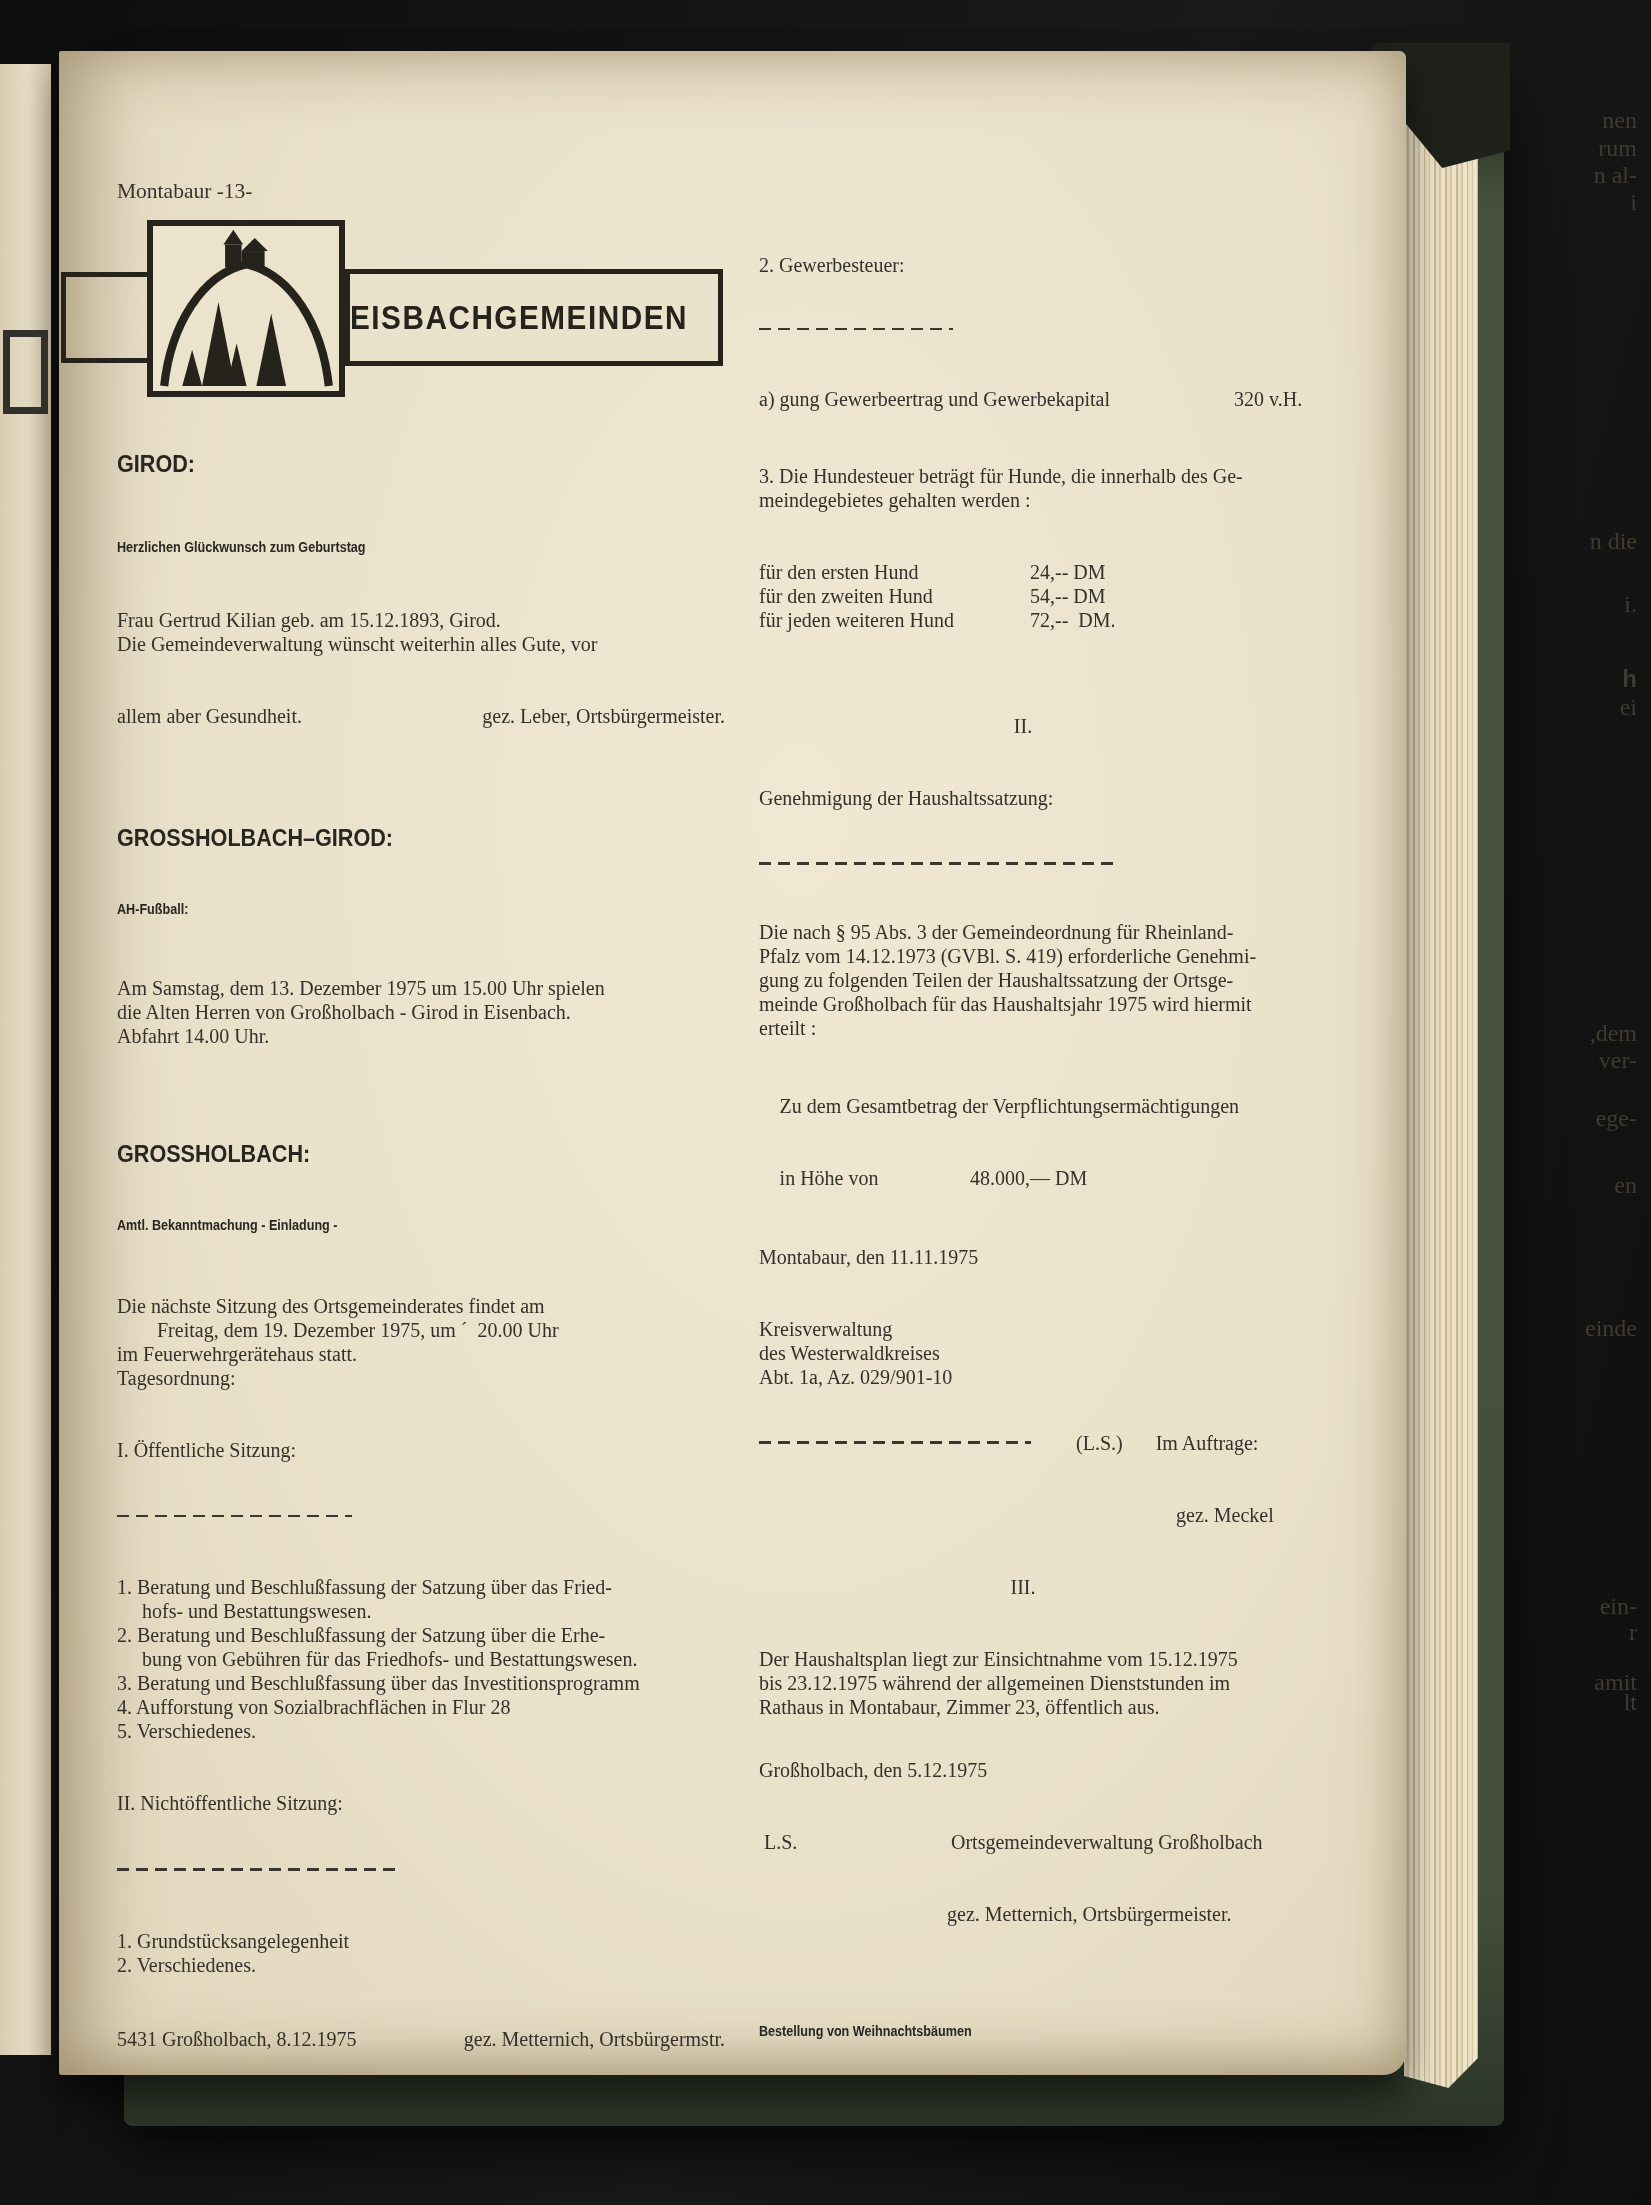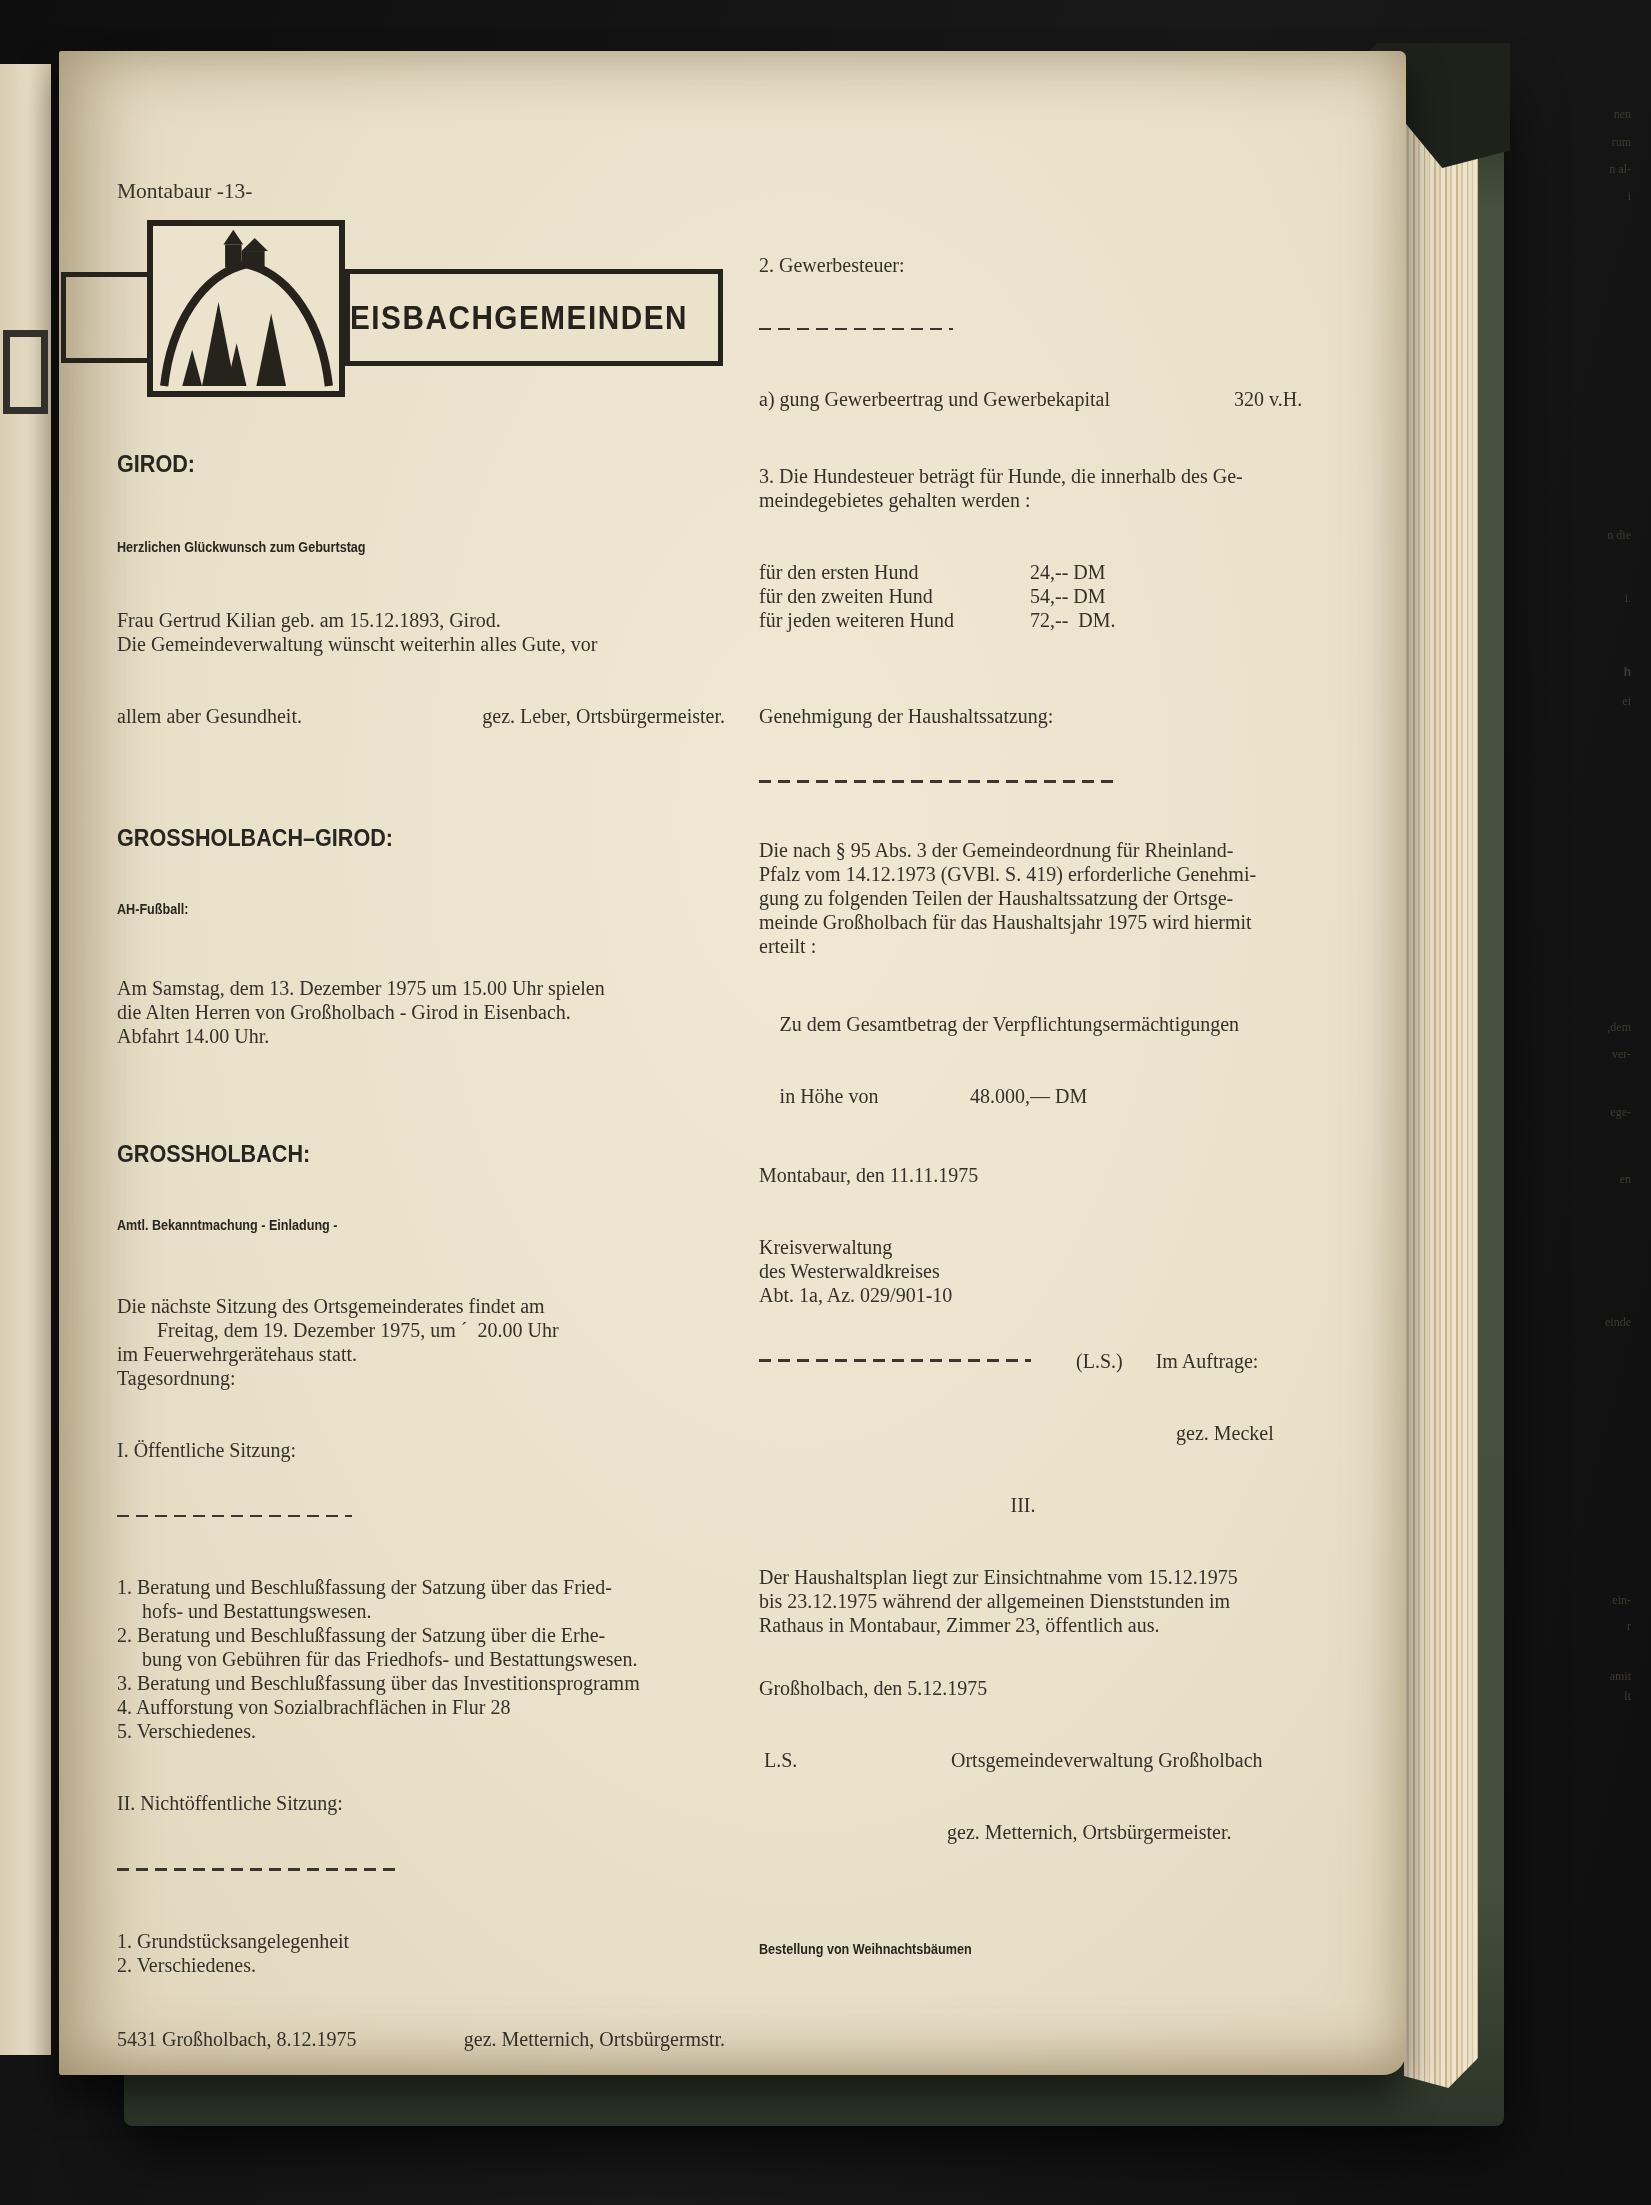--- a/index.html
+++ b/index.html
@@ -14,22 +14,22 @@
            border-radius:8.3px; box-shadow:0 25px 58px rgba(0,0,0,.7); }
   .page-stack { position:absolute; left:1404px; top:83px; width:74px; height:2005px; z-index:1;
            background:repeating-linear-gradient(90deg,#e9dec2 0 3.3px,#d6c6a3 3.3px 5px,#efe5cd 5px 9px,#c9b790 9px 10.7px);
            clip-path:polygon(0 11.6px,55% 0,100% 28px,100% 1975px,60% 2005px,0 1993px); }
   .cover-corner { position:absolute; left:1356px; top:43px; width:154px; height:125px; z-index:2;
            background:#1e221b; clip-path:polygon(14% 0,100% 0,100% 86%,56% 100%,0 16%); }
   .facing { position:absolute; left:0; top:64px; width:51px; height:1991px; z-index:1;
            background:linear-gradient(90deg,#d8ccb2 0,#e7ddc5 55%,#d6c9ac 100%); }
 
   
-  .frag { position:absolute; right:20px; z-index:6; white-space:nowrap; overflow:hidden;
-          font-size:12px; color:#403b31; }
+  .frag { position:absolute; right:14px; z-index:6; white-space:nowrap; overflow:hidden;
+          font-size:24px; color:#403b31; }
   .frag.bold { font-family:"Liberation Sans",sans-serif; font-weight:700; }
   .mf0{top:107px}.mf1{top:135px}.mf2{top:162px}.mf3{top:189px}
   .mf4{top:528px}.mf5{top:591px}.mf6{top:665px}.mf7{top:694px}
   .mf8{top:1020px}.mf9{top:1047px}.mf10{top:1105px}.mf11{top:1172px}
   .mf12{top:1315px}.mf13{top:1593px}.mf14{top:1619px}.mf15{top:1669px}.mf16{top:1689px}
   .frag-box { position:absolute; left:3.3px; top:330px; width:45px; height:84px; z-index:6;
           border:7.4px solid #32302a; }
 
   
   .paper { position:absolute; left:59px; top:51px; width:1347px; height:2024px; z-index:4;
@@ -186,20 +186,21 @@
     <div class="col col-right">
       <div class="line">2. Gewerbesteuer:</div>
       <div class="dash dash-gewerbe mt3"></div>
       <div class="row mt11">
         <span class="gew-label">a) gung Gewerbeertrag und Gewerbekapital</span>
         <span>320 v.H.</span>
       </div>
       <div class="mt6"><div class="line">3. Die Hundesteuer beträgt für Hunde, die innerhalb des Ge-</div><div class="line">meindegebietes gehalten werden :</div></div>
       <div><div class="row hund"><span class="c0">für den ersten Hund</span><span class="c1">24,-- DM</span></div><div class="row hund"><span class="c0">für den zweiten Hund</span><span class="c1">54,-- DM</span></div><div class="row hund"><span class="c0">für jeden weiteren Hund</span><span class="c1">72,--  DM.</span></div></div>
 
+      <div class="line roman mt12">II.</div>
       <div class="line">Genehmigung der Haushaltssatzung:</div>
       <div class="dash dash-genehmigung mt5"></div>
       <div class="mt9"><div class="line">Die nach § 95 Abs. 3 der Gemeindeordnung für Rheinland-</div><div class="line">Pfalz vom 14.12.1973 (GVBl. S. 419) erforderliche Genehmi-</div><div class="line">gung zu folgenden Teilen der Haushaltssatzung der Ortsge-</div><div class="line">meinde Großholbach für das Haushaltsjahr 1975 wird hiermit</div><div class="line">erteilt :</div></div>
       <div class="line ind25 mt7">Zu dem Gesamtbetrag der Verpflichtungsermächtigungen</div>
       <div class="row">
         <span class="hoehe-label">in Höhe von</span>
         <span>48.000,— DM</span>
       </div>
       <div class="line mt9">Montabaur, den 11.11.1975</div>
       <div><div class="line">Kreisverwaltung</div><div class="line">des Westerwaldkreises</div><div class="line">Abt. 1a, Az. 029/901-10</div></div>

